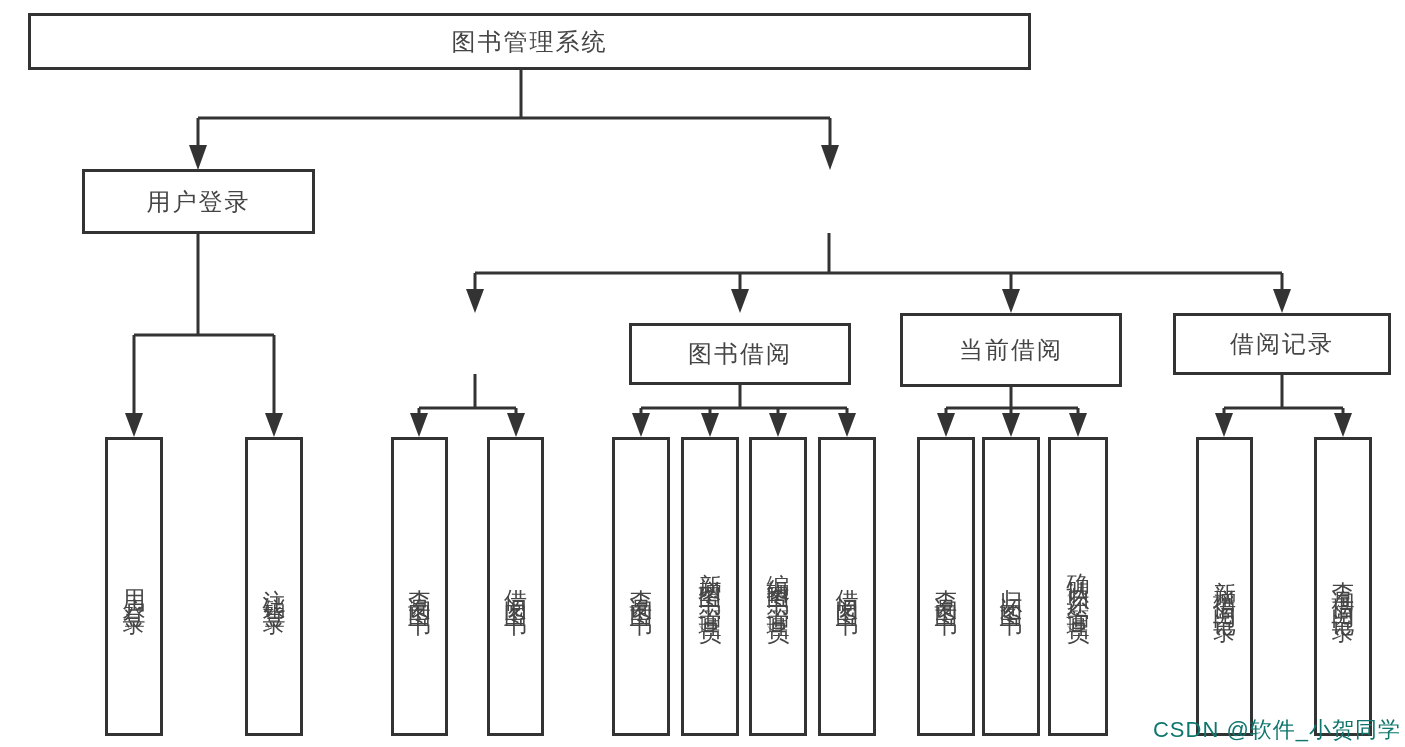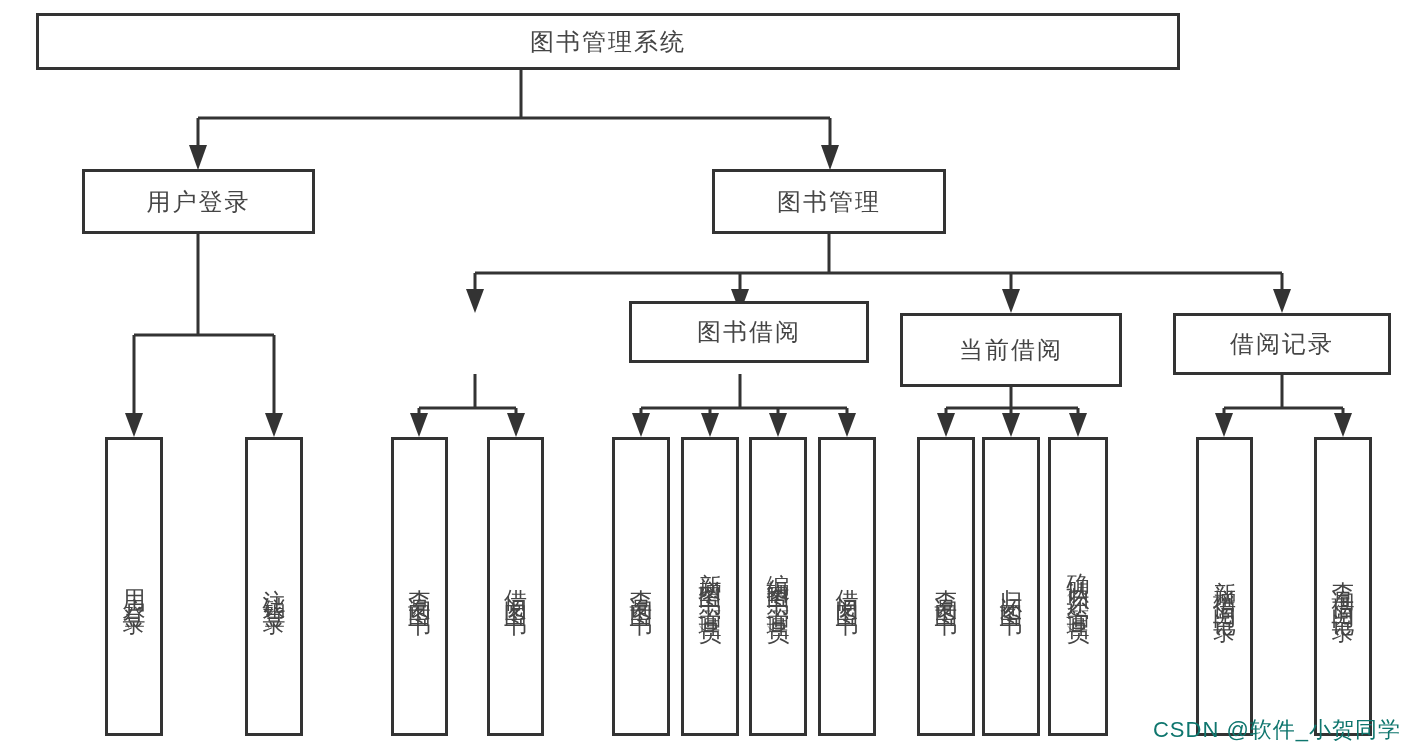--- a/index.html
+++ b/index.html
@@ -113,32 +113,29 @@
       <path d="M778 437 L769 413 L787 413 Z"></path>
       <path d="M847 437 L838 413 L856 413 Z"></path>
       <path d="M946 437 L937 413 L955 413 Z"></path>
       <path d="M1011 437 L1002 413 L1020 413 Z"></path>
       <path d="M1078 437 L1069 413 L1087 413 Z"></path>
       <path d="M1224 437 L1215 413 L1233 413 Z"></path>
       <path d="M1343 437 L1334 413 L1352 413 Z"></path>
     </g>
   </svg>
 
-  <div class="node hnode" style="left:36px;top:13px;width:1144px;height:57px">
+  <div class="node hnode" style="left:28px;top:13px;width:1003px;height:57px">
     <span>图书管理系统</span>
   </div>
 
   <div class="node hnode" style="left:82px;top:169px;width:233px;height:65px">
     <span>用户登录</span>
   </div>
-  <div class="node hnode" style="left:712px;top:169px;width:234px;height:65px">
-    <span>图书管理</span>
-  </div>
 
-  <div class="node hnode" style="left:629px;top:301px;width:240px;height:62px">
+  <div class="node hnode" style="left:629px;top:323px;width:222px;height:62px">
     <span>图书借阅</span>
   </div>
   <div class="node hnode" style="left:900px;top:313px;width:222px;height:74px">
     <span>当前借阅</span>
   </div>
   <div class="node hnode" style="left:1173px;top:313px;width:218px;height:62px">
     <span>借阅记录</span>
   </div>
 
   <div class="node vnode" style="left:105px;top:437px;width:58px;height:299px">

